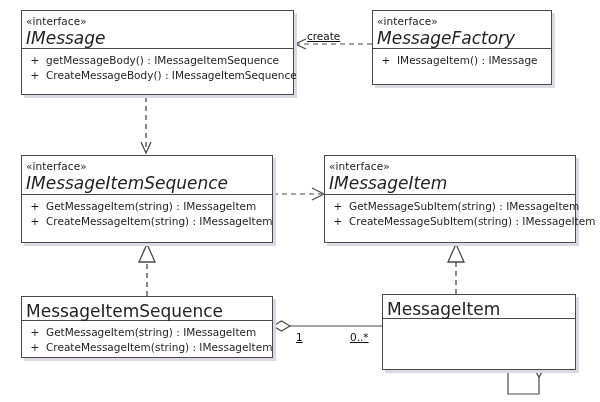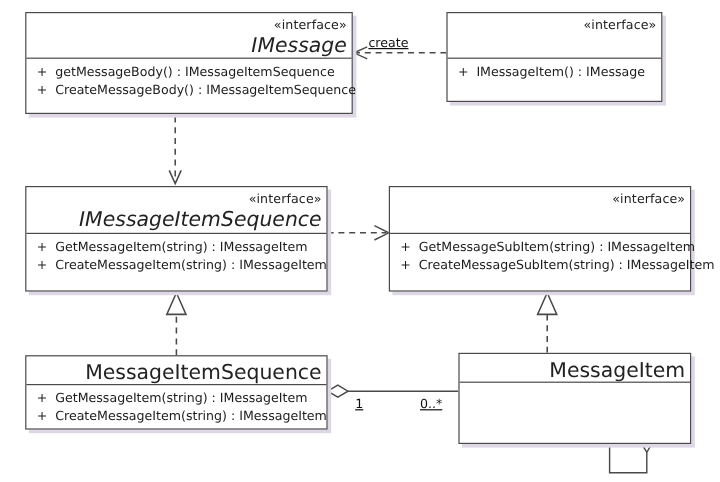--- a/index.html
+++ b/index.html
@@ -19,21 +19,21 @@
   .uml-box {
     position: absolute;
     box-sizing: border-box;
     background: #ffffff;
     border: 1px solid #4a4a4a;
     box-shadow: 3px 3px 0 0 #ded7e6;
     z-index: 5;
   }
   .uml-header {
     box-sizing: border-box;
-    text-align: right;
+    text-align: left;
     padding: 4px 4px 5px 4px;
     border-bottom: 1px solid #4a4a4a;
     line-height: 1.25;
   }
   .stereotype {
     display: block;
     font-size: 10.5px;
     color: #222222;
     letter-spacing: 0.1px;
   }
@@ -159,20 +159,21 @@
       <div class="member italic">
         <span class="vis">+</span>
         <span class="sig">CreateMessageBody() : IMessageItemSequence</span>
       </div>
     </div>
   </div>
 
   <div class="uml-box" style="left:372px; top:10px; width:180px; height:75px;">
     <div class="uml-header" style="height:38px;">
       <span class="stereotype">«interface»</span>
+      <span class="cls-name italic">MessageFactory</span>
     </div>
     <div class="uml-body">
       <div class="member italic">
         <span class="vis">+</span>
         <span class="sig">IMessageItem() : IMessage</span>
       </div>
     </div>
   </div>
 
   <div class="uml-box" style="left:21px; top:155px; width:252px; height:88px;">
@@ -188,20 +189,21 @@
       <div class="member italic">
         <span class="vis">+</span>
         <span class="sig">CreateMessageItem(string) : IMessageItem</span>
       </div>
     </div>
   </div>
 
   <div class="uml-box" style="left:324px; top:155px; width:252px; height:88px;">
     <div class="uml-header" style="height:39px;">
       <span class="stereotype">«interface»</span>
+      <span class="cls-name italic">IMessageItem</span>
     </div>
     <div class="uml-body">
       <div class="member italic">
         <span class="vis">+</span>
         <span class="sig">GetMessageSubItem(string) : IMessageItem</span>
       </div>
       <div class="member italic">
         <span class="vis">+</span>
         <span class="sig">CreateMessageSubItem(string) : IMessageItem</span>
       </div>

